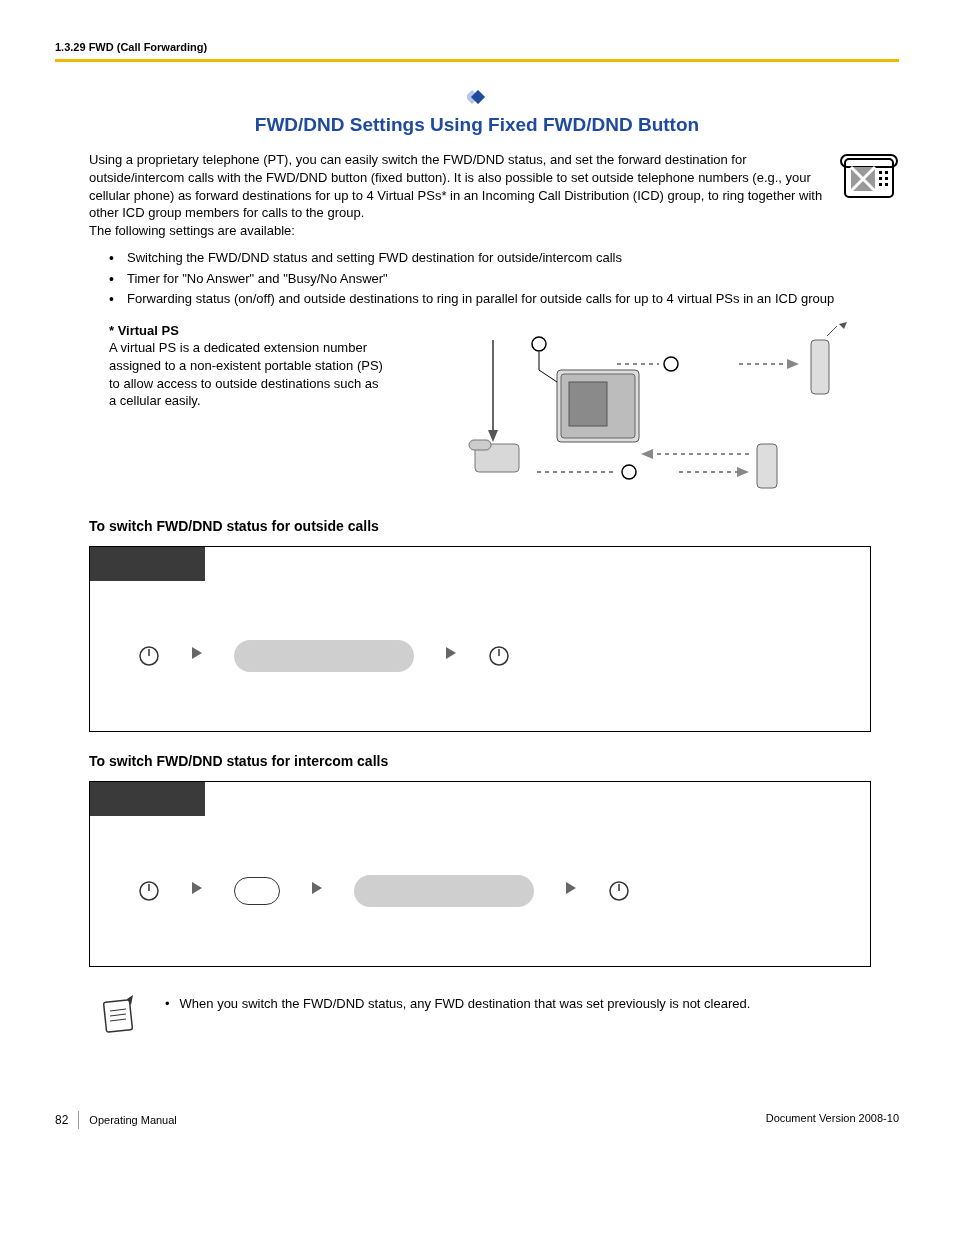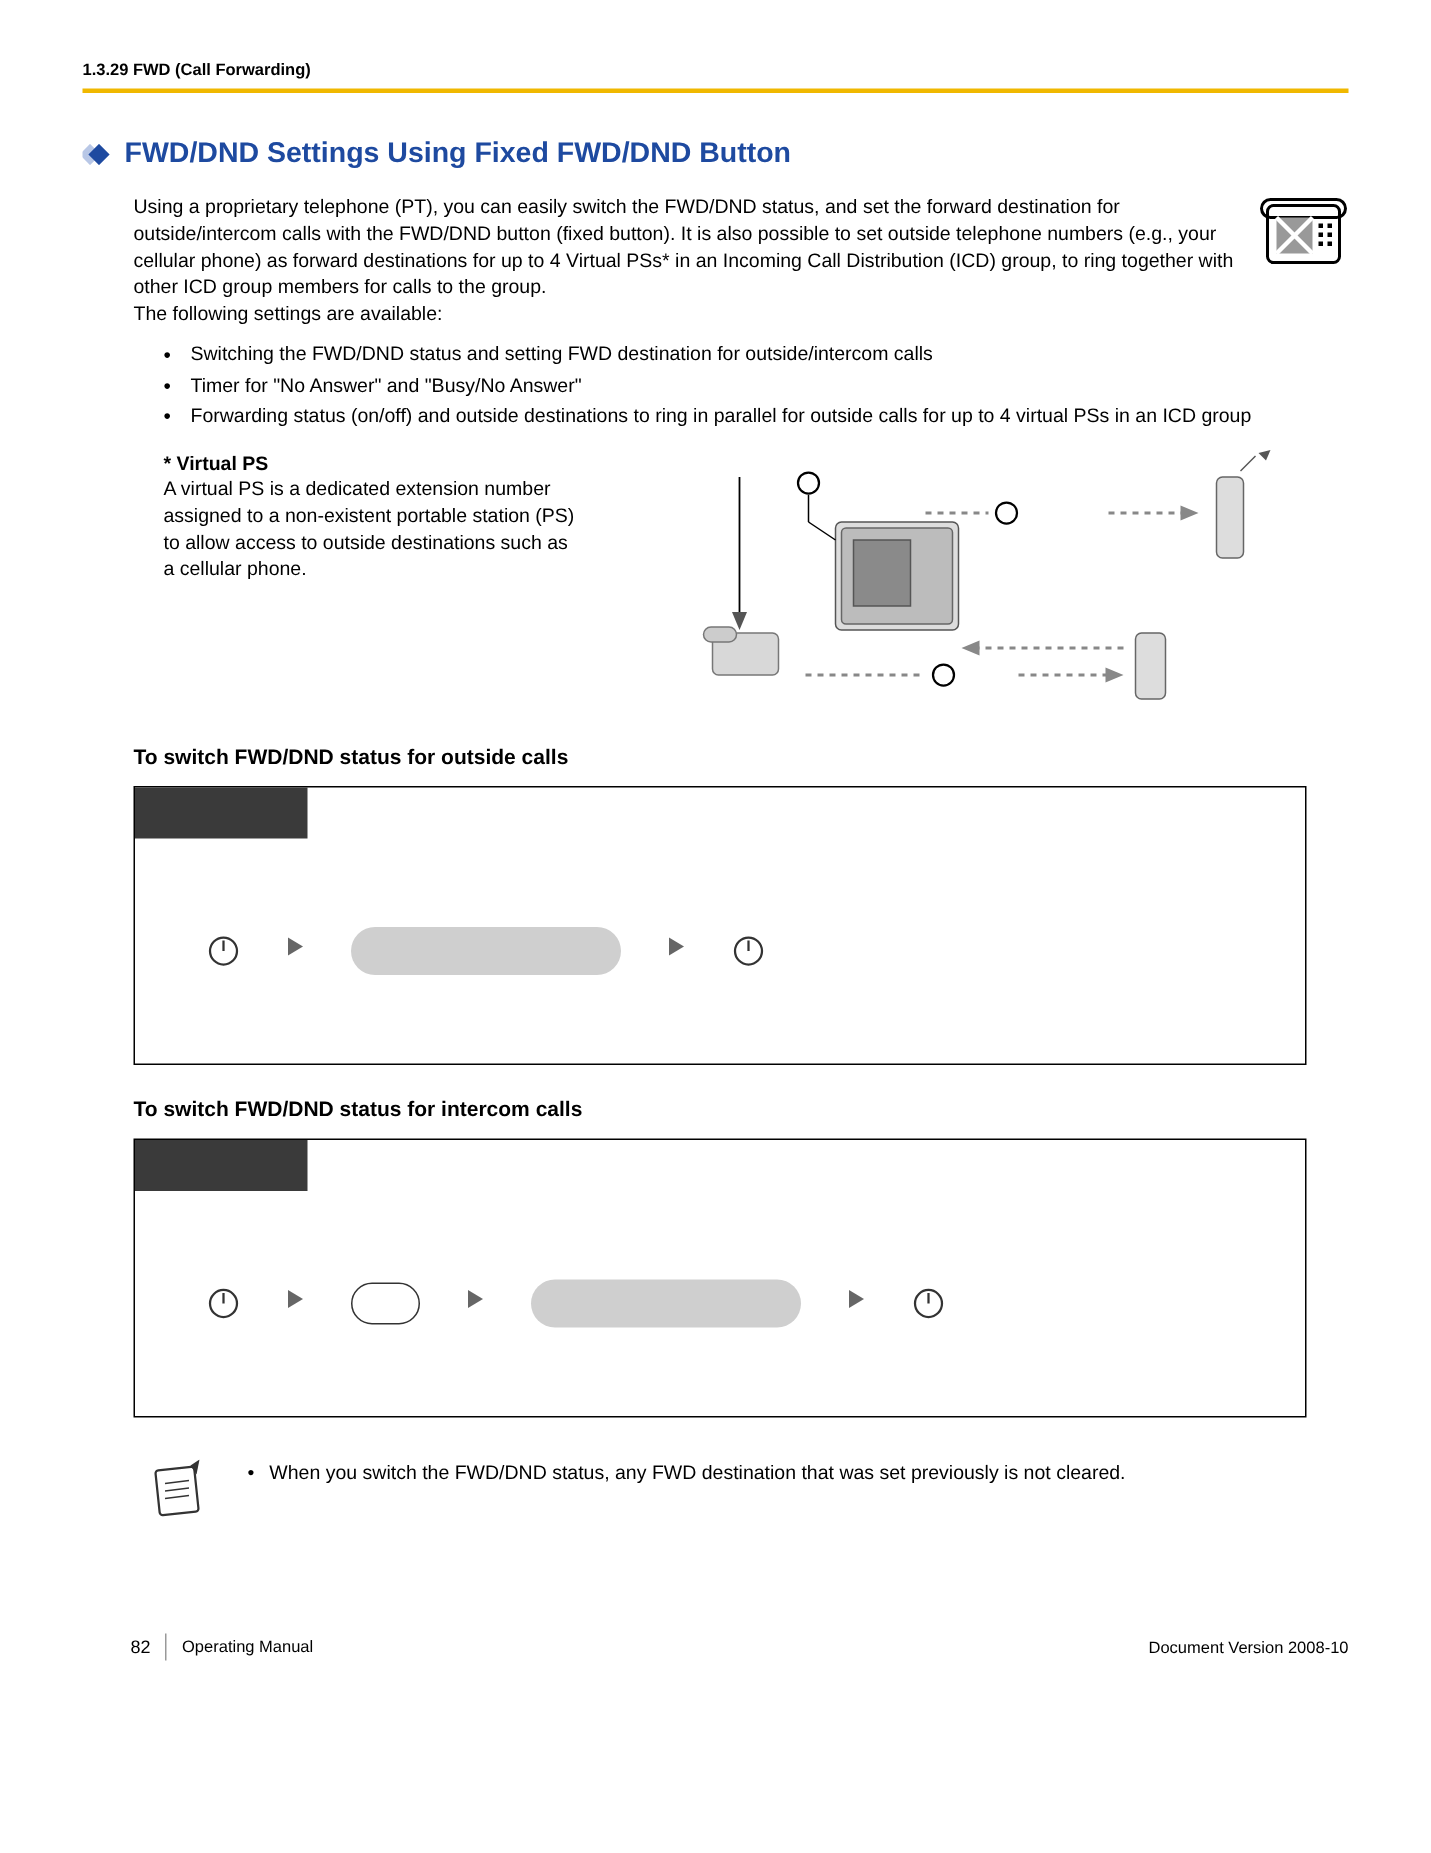--- a/index.html
+++ b/index.html
@@ -22,20 +22,21 @@
     margin-bottom: 28px;
   }
   h2.section-title {
     color: #1e4aa0;
     font-size: 19px;
     font-weight: bold;
     margin: 0 0 14px 0;
     display: flex;
     align-items: center;
     gap: 8px;
+    flex-direction: column;
   }
   .diamond-bullet {
     display: inline-flex;
     gap: 2px;
   }
   .diamond-bullet svg { display:block; }
   .intro-wrap {
     display: flex;
     gap: 2px;
     margin: 0 0 10px 34px;
@@ -125,24 +126,23 @@
   }
   .note-text {
     flex: 1;
     display: flex;
     gap: 10px;
     font-size: 13px;
   }
   .footer {
     display: flex;
     justify-content: space-between;
-    align-items: flex-end;
+    align-items: flex-start;
     font-size: 11px;
     margin-top: 70px;
-    margin-left: 32px;
   }
   .footer-left {
     display: flex;
     align-items: center;
     gap: 10px;
   }
   .footer-left .pnum { font-size: 12px; }
   .footer-left .divider {
     width: 1px; height: 18px; background: #999;
   }
@@ -189,21 +189,21 @@
 
 <ul class="feature-list">
   <li>Switching the FWD/DND status and setting FWD destination for outside/intercom calls</li>
   <li>Timer for "No Answer" and "Busy/No Answer"</li>
   <li>Forwarding status (on/off) and outside destinations to ring in parallel for outside calls for up to 4 virtual PSs in an ICD group</li>
 </ul>
 
 <div class="virtual-ps-row">
   <div class="virtual-ps-text">
     <span class="label">* Virtual PS</span><br>
-    <span>A virtual PS is a dedicated extension number assigned to a non-existent portable station (PS) to allow access to outside destinations such as a cellular phone.</span>
+    <span>A virtual PS is a dedicated extension number assigned to a non-existent portable station (PS) to allow access to outside destinations such as a cellular easily.</span>
   </div>
   <div class="virtual-ps-diagram">
     <svg width="480" height="175">
 
       <circle cx="120" cy="22" r="7" fill="none" stroke="#000" stroke-width="1.5"></circle>
 
       <line x1="74" y1="18" x2="74" y2="110" stroke="#000" stroke-width="1.2"></line>
       <polygon points="74,120 69,108 79,108" fill="#555"></polygon>
 
       <circle cx="252" cy="42" r="7" fill="none" stroke="#000" stroke-width="1.5"></circle>

